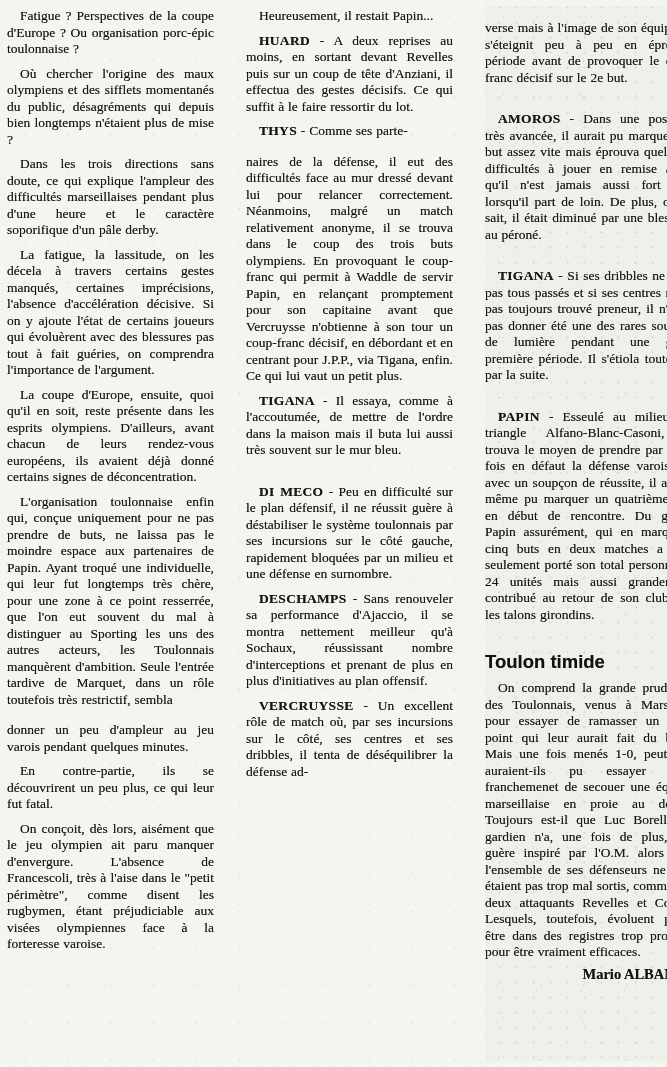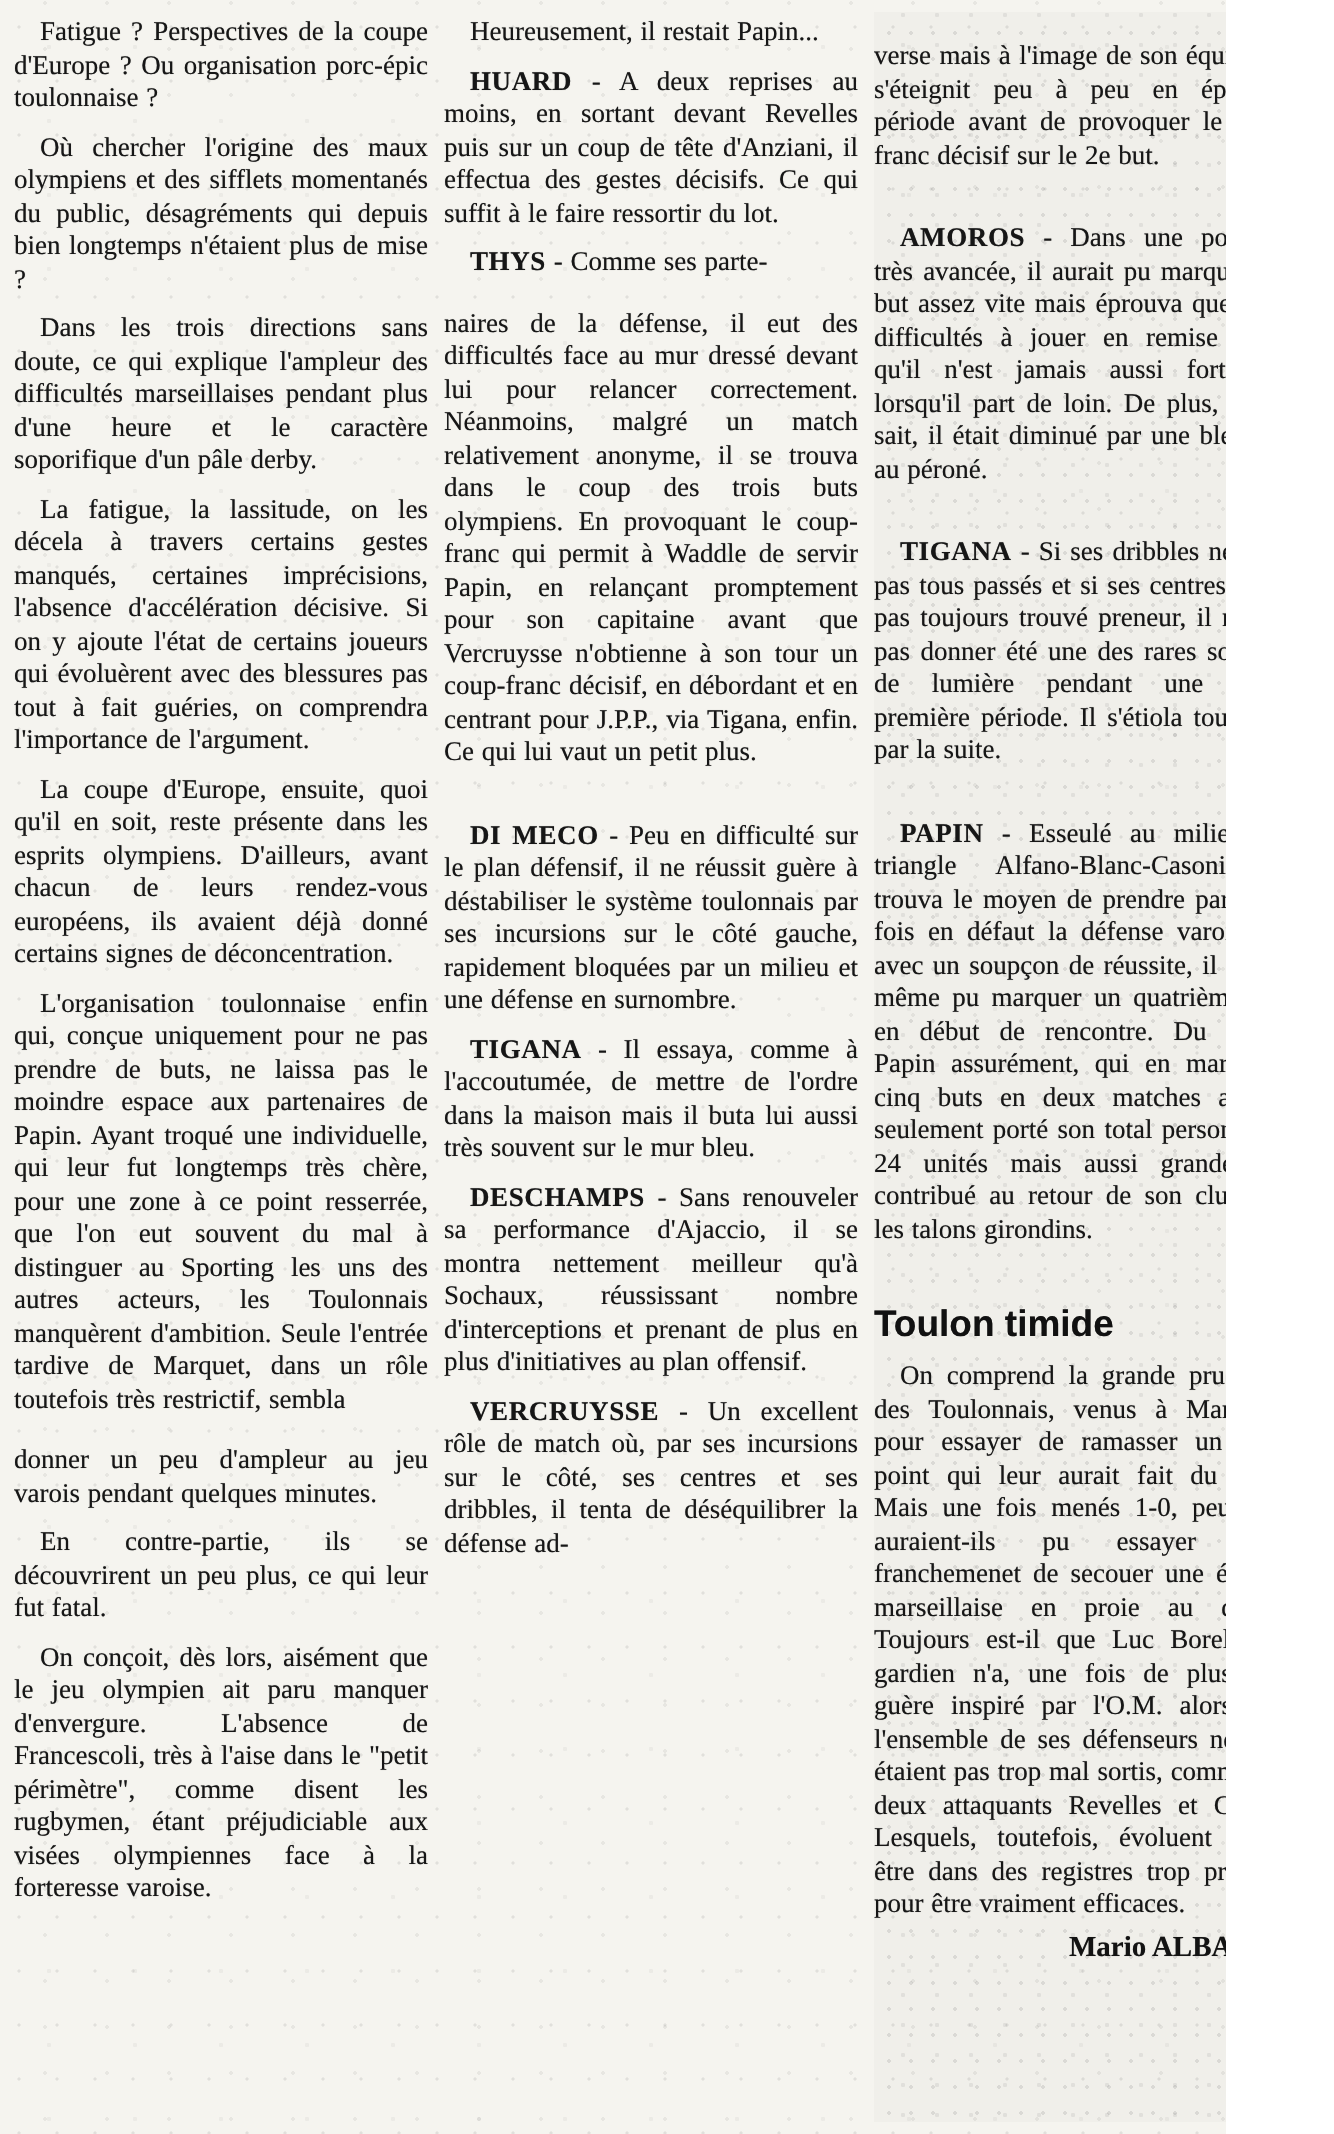--- a/index.html
+++ b/index.html
@@ -7,25 +7,25 @@
     padding: 0;
   }
   body {
     width: 667px;
     height: 1067px;
     overflow: hidden;
     font-family: "Liberation Serif", "DejaVu Serif", serif;
   }
   .page {
     box-sizing: border-box;
-    width: 613px;
+    width: 667px;
     height: 1067px;
     padding: 6px 7px;
     display: flex;
-    gap: 8px;
+    gap: 32px;
     overflow: hidden;
     background:
       radial-gradient(circle, rgba(45,45,45,0.10) 0 0.7px, transparent 0.9px) 0 0 / 19px 27px,
       radial-gradient(circle, rgba(45,45,45,0.07) 0 0.8px, transparent 1px) 7px 13px / 31px 23px,
       radial-gradient(circle, rgba(45,45,45,0.05) 0 1px, transparent 1.2px) 3px 5px / 43px 37px,
       #f5f4ef;
   }
   .col {
     width: 207px;
     flex: 0 0 207px;
@@ -89,22 +89,22 @@
       <p class="para"><span>L'organisation toulonnaise enfin qui, conçue uniquement pour ne pas prendre de buts, ne laissa pas le moindre espace aux partenaires de Papin. Ayant troqué une individuelle, qui leur fut longtemps très chère, pour une zone à ce point resserrée, que l'on eut souvent du mal à distinguer au Sporting les uns des autres acteurs, les Toulonnais manquèrent d'ambition. Seule l'entrée tardive de Marquet, dans un rôle toutefois très restrictif, sembla</span></p>
       <p class="para cont"><span>donner un peu d'ampleur au jeu varois pendant quelques minutes.</span></p>
       <p class="para"><span>En contre-partie, ils se découvrirent un peu plus, ce qui leur fut fatal.</span></p>
       <p class="para"><span>On conçoit, dès lors, aisément que le jeu olympien ait paru manquer d'envergure. L'absence de Francescoli, très à l'aise dans le "petit périmètre", comme disent les rugbymen, étant préjudiciable aux visées olympiennes face à la forteresse varoise.</span></p>
     </div>
   <div class="col">
       <p class="para"><span>Heureusement, il restait Papin...</span></p>
       <p class="para"><b class="lead">HUARD</b> <span>- A deux reprises au moins, en sortant devant Revelles puis sur un coup de tête d'Anziani, il effectua des gestes décisifs. Ce qui suffit à le faire ressortir du lot.</span></p>
       <p class="para"><b class="lead">THYS</b> <span>- Comme ses parte-</span></p>
       <p class="para cont"><span>naires de la défense, il eut des difficultés face au mur dressé devant lui pour relancer correctement. Néanmoins, malgré un match relativement anonyme, il se trouva dans le coup des trois buts olympiens. En provoquant le coup-franc qui permit à Waddle de servir Papin, en relançant promptement pour son capitaine avant que Vercruysse n'obtienne à son tour un coup-franc décisif, en débordant et en centrant pour J.P.P., via Tigana, enfin. Ce qui lui vaut un petit plus.</span></p>
+      <p class="para"><b class="lead">TIGANA</b> <span>- Il essaya, comme à l'accoutumée, de mettre de l'ordre dans la maison mais il buta lui aussi très souvent sur le mur bleu.</span></p>
       <p class="para sp-lg"><b class="lead">DI MECO</b> <span>- Peu en difficulté sur le plan défensif, il ne réussit guère à déstabiliser le système toulonnais par ses incursions sur le côté gauche, rapidement bloquées par un milieu et une défense en surnombre.</span></p>
-      <p class="para"><b class="lead">TIGANA</b> <span>- Il essaya, comme à l'accoutumée, de mettre de l'ordre dans la maison mais il buta lui aussi très souvent sur le mur bleu.</span></p>
       <p class="para"><b class="lead">DESCHAMPS</b> <span>- Sans renouveler sa performance d'Ajaccio, il se montra nettement meilleur qu'à Sochaux, réussissant nombre d'interceptions et prenant de plus en plus d'initiatives au plan offensif.</span></p>
       <p class="para"><b class="lead">VERCRUYSSE</b> <span>- Un excellent rôle de match où, par ses incursions sur le côté, ses centres et ses dribbles, il tenta de déséquilibrer la défense ad-</span></p>
     </div>
   <div class="col noisy">
       <p class="para cont"><span>verse mais à l'image de son équipe, il s'éteignit peu à peu en éprouva période avant de provoquer le coup franc décisif sur le 2e but.</span></p>
       <p class="para sp-lg"><b class="lead">AMOROS</b> <span>- Dans une position très avancée, il aurait pu marquer un but assez vite mais éprouva quelques difficultés à jouer en remise alors qu'il n'est jamais aussi fort que lorsqu'il part de loin. De plus, on le sait, il était diminué par une blessure au péroné.</span></p>
       <p class="para sp-lg"><b class="lead">TIGANA</b> <span>- Si ses dribbles ne sont pas tous passés et si ses centres n'ont pas toujours trouvé preneur, il n'en a pas donner été une des rares sources de lumière pendant une grise première période. Il s'étiola toutefois par la suite.</span></p>
       <p class="para sp-lg"><b class="lead">PAPIN</b> <span>- Esseulé au milieu du triangle Alfano-Blanc-Casoni, il trouva le moyen de prendre par trois fois en défaut la défense varoise et avec un soupçon de réussite, il aurait même pu marquer un quatrième but en début de rencontre. Du grand Papin assurément, qui en marquant cinq buts en deux matches a non seulement porté son total personnel à 24 unités mais aussi grandement contribué au retour de son club sur les talons girondins.</span></p>
       <h2 class="section-head"><span>Toulon timide</span></h2>
       <p class="para"><span>On comprend la grande prudence des Toulonnais, venus à Marseille pour essayer de ramasser un petit point qui leur aurait fait du bien. Mais une fois menés 1-0, peut-être auraient-ils pu essayer plus franchemenet de secouer une équipe marseillaise en proie au doute. Toujours est-il que Luc Borelli, le gardien n'a, une fois de plus, été guère inspiré par l'O.M. alors que l'ensemble de ses défenseurs ne s'en étaient pas trop mal sortis, comme les deux attaquants Revelles et Collot. Lesquels, toutefois, évoluent peut-être dans des registres trop proches pour être vraiment efficaces.</span></p>

